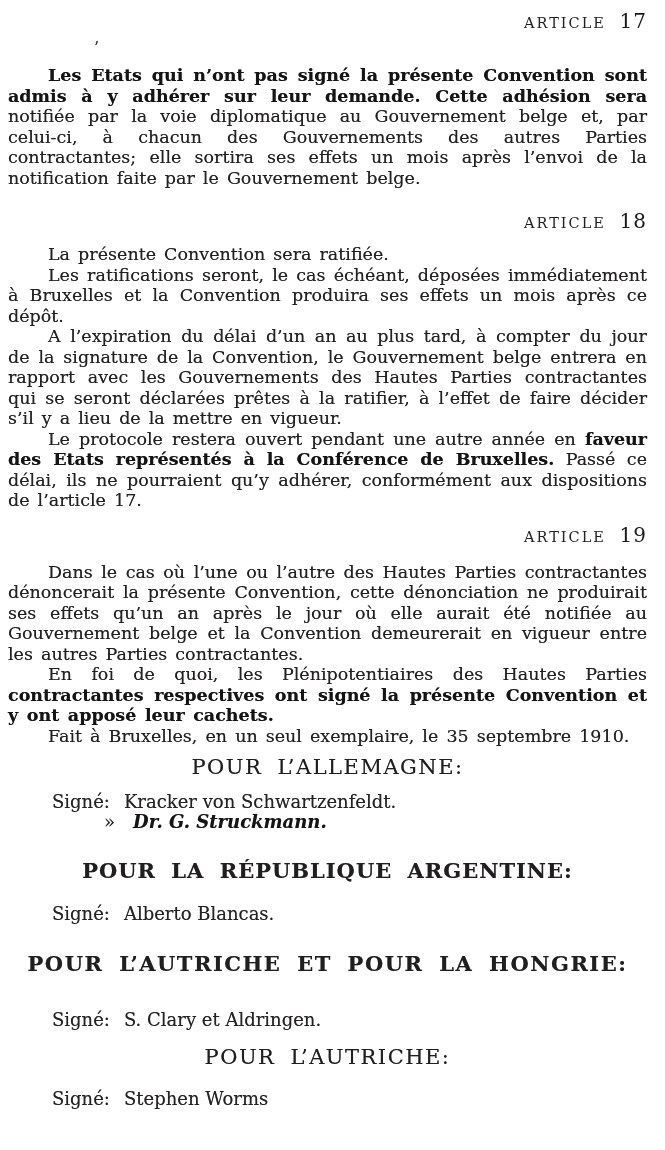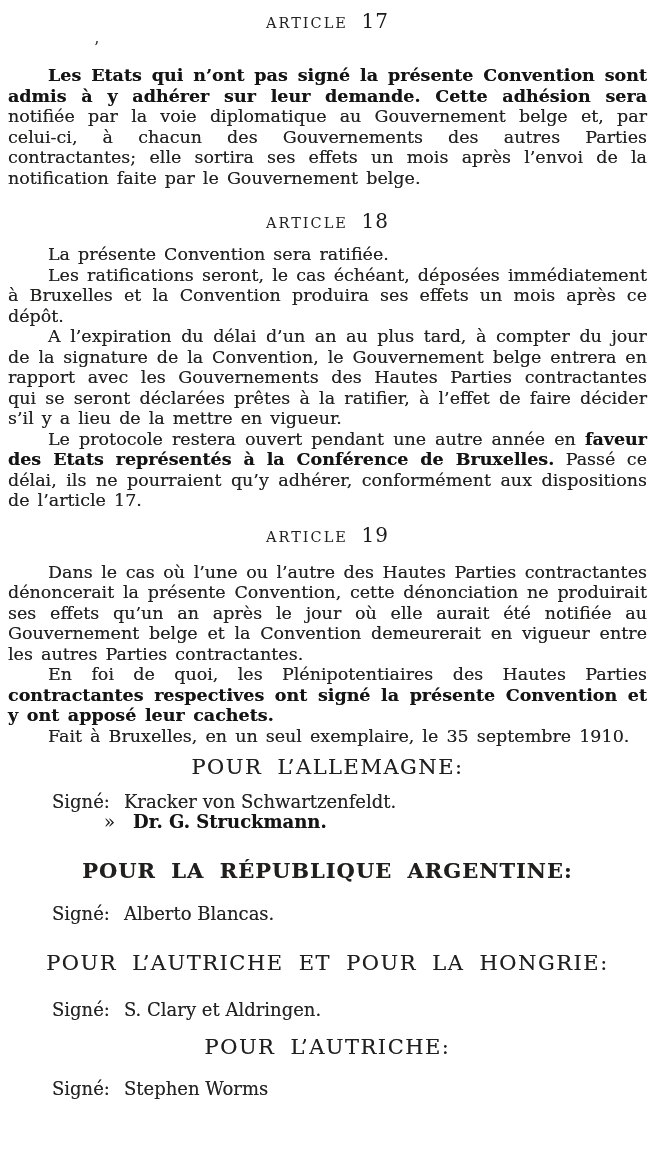--- a/index.html
+++ b/index.html
@@ -23,21 +23,21 @@
   
   .ink-mark {
     position: absolute;
     left: 94px;
     top: 38px;
     font-size: 16px;
     color: #2a2a2a;
   }
   .art-head {
     margin: 0;
-    text-align: center;
+    text-align: right;
     font-weight: normal;
     line-height: 20px;
   }
   .art-label {
     font-size: 14.5px;
     text-transform: uppercase;
     letter-spacing: 2px;
     color: #222;
   }
   .art-num {
@@ -74,26 +74,26 @@
   .sig-head.bold { font-weight: bold; letter-spacing: 1px; }
   .sig-line {
     margin-left: 44px;
     font-size: 18px;
     line-height: 20px;
     color: #242322;
     text-shadow: 0 0 0.5px rgba(20,20,20,0.5);
   }
   .sig-line .sig-name { margin-left: 14px; }
   .sig-line.alt { margin-left: 96px; }
-  .sig-line.alt .sig-name { margin-left: 18px; }
+  .sig-line.alt .sig-name { margin-left: 18px; font-style: italic; }
   .sig-line.bold .sig-name { font-weight: bold; color: #151515; }
   .sig-block-germany .sig-head { margin-bottom: 13px; }
   .sig-block-germany .sig-line.first { margin-top: 0; }
   .sig-block-argentina .sig-head { margin-top: 26px; margin-bottom: 21px; }
-  .sig-block-austria-hungary .sig-head { margin-top: 27px; margin-bottom: 25px; }
+  .sig-block-austria-hungary .sig-head { margin-top: 27px; margin-bottom: 34px; font-weight: bold; }
   .sig-block-austria .sig-head { margin-top: 15px; margin-bottom: 20px; }
 </style>
 </head>
 <body>
 
 <div class="page">
 
   <span class="ink-mark">’</span>
 
   <section id="article-17">

